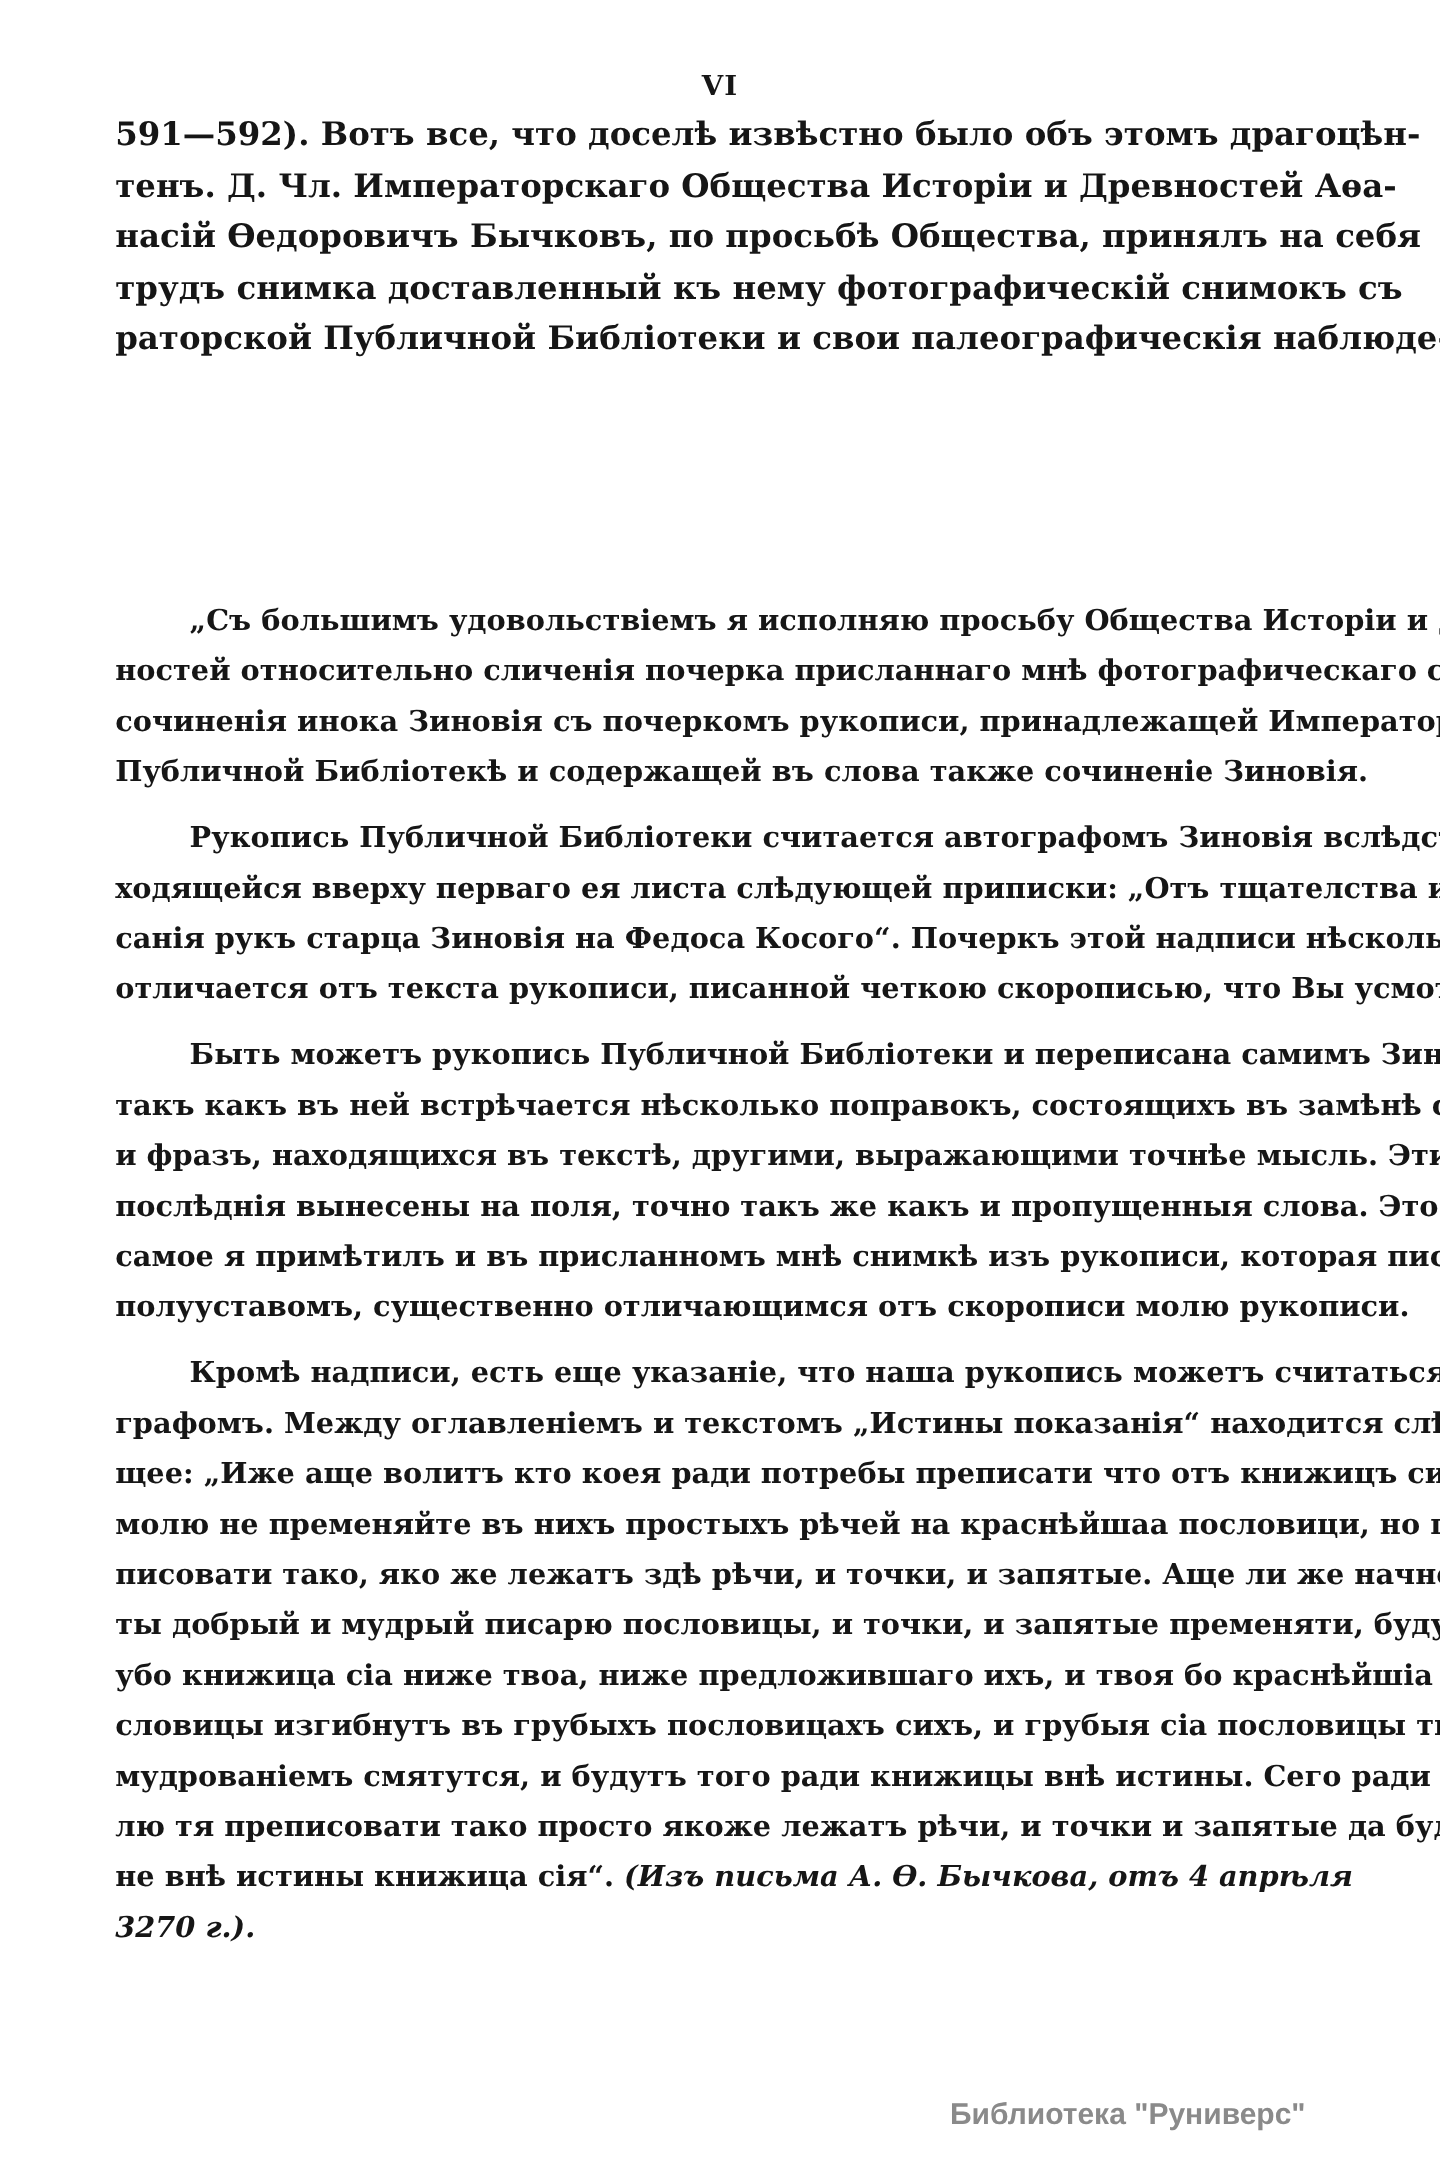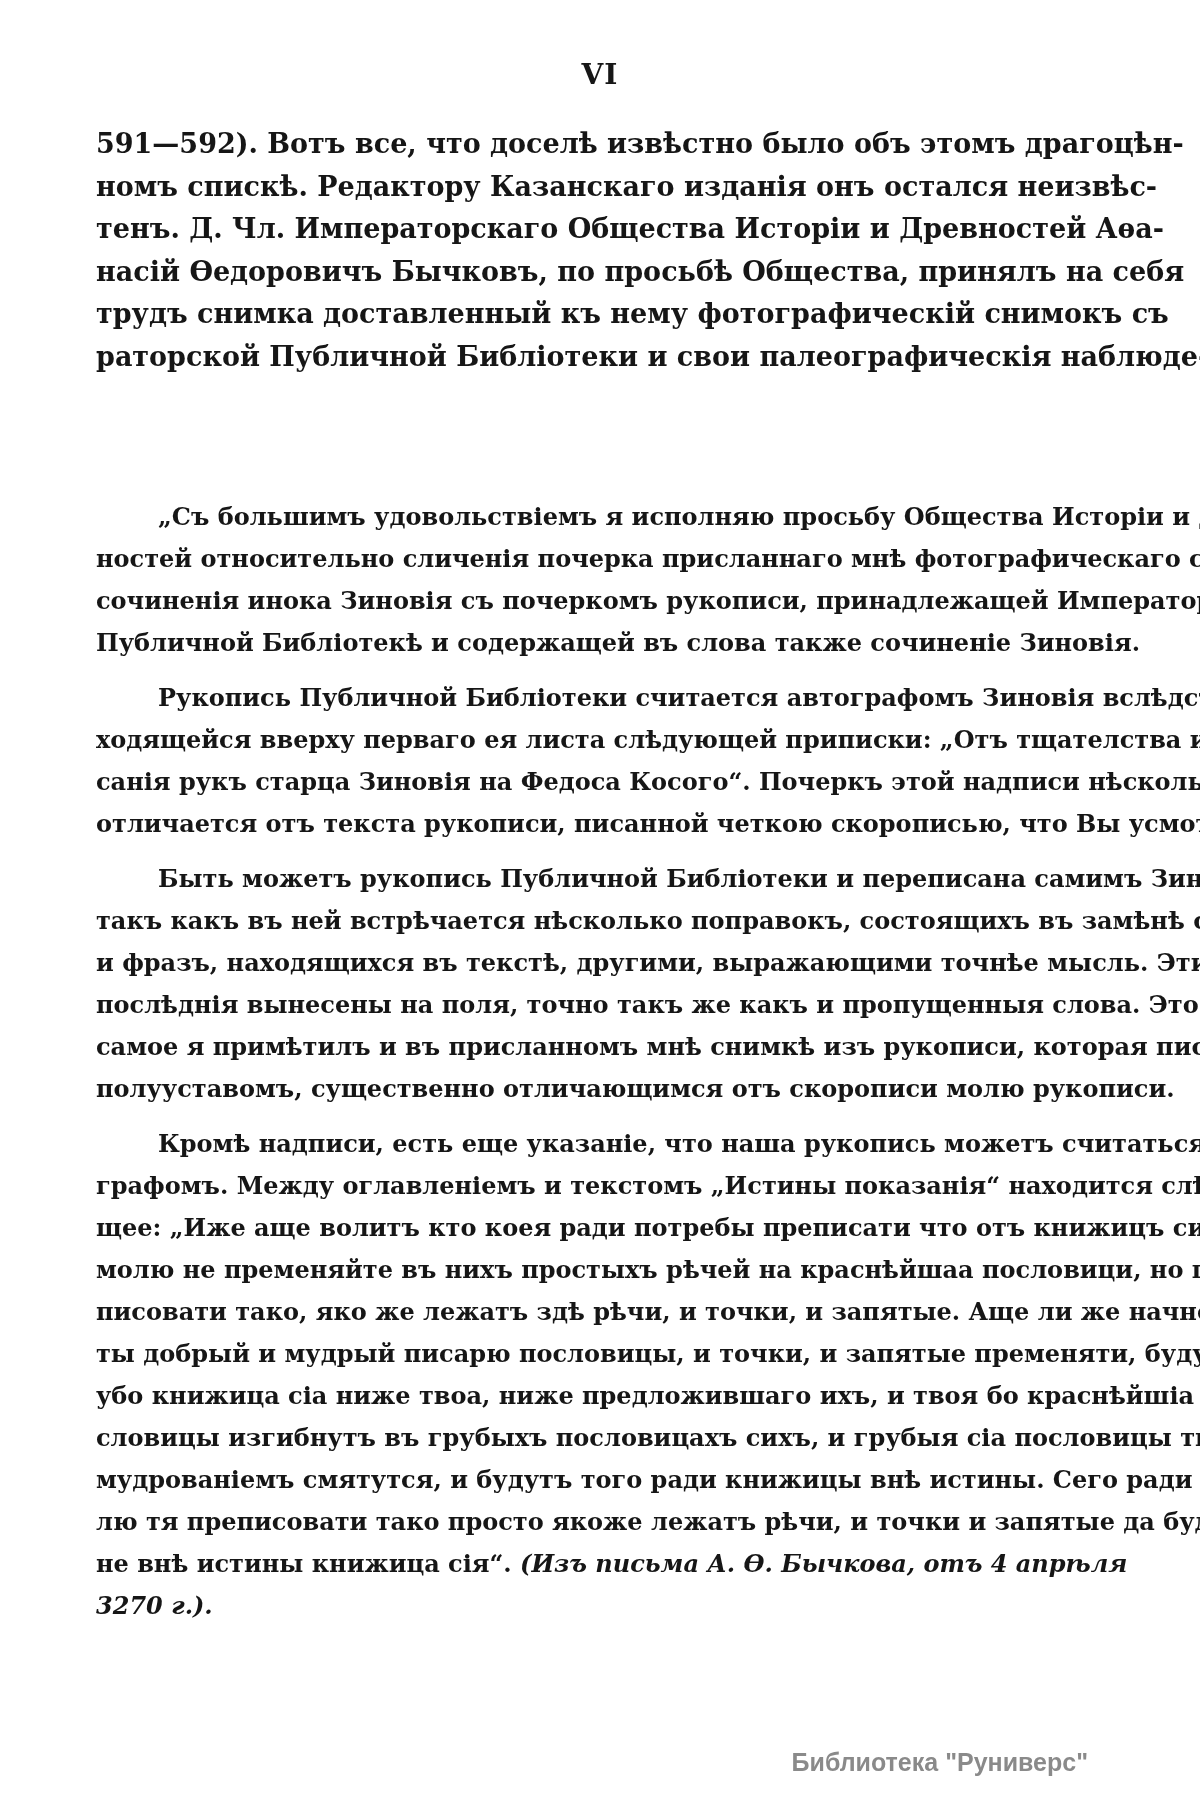--- a/index.html
+++ b/index.html
@@ -14,27 +14,27 @@
     font-family: "DejaVu Serif", serif;
     color: #161616;
     overflow: hidden;
   }
   .page-number {
     position: absolute;
     top: 58px;
     left: 0;
     width: 100%;
     text-align: center;
-    font-size: 28px;
+    font-size: 23px;
     font-weight: 700;
     letter-spacing: 1px;
   }
   .intro-block {
     position: absolute;
-    top: 123px;
+    top: 92px;
     left: 96px;
     width: 1016px;
     font-size: 27px;
     font-weight: 700;
   }
   .intro-block .line {
     line-height: 42.6px;
     height: 42.6px;
     white-space: nowrap;
   }
@@ -78,21 +78,20 @@
     color: #8a8a8a;
   }
 </style>
 </head>
 <body>
 
 <div class="page-number">VI</div>
 
 <div class="intro-block" id="intro-block">
     <div class="line">591—592). Вотъ все, что доселѣ извѣстно было объ этомъ драгоцѣн-</div>
-    <div class="line">номъ спискѣ. Редактору Казанскаго изданія онъ остался неизвѣс-</div>
     <div class="line">тенъ. Д. Чл. Императорскаго Общества Исторіи и Древностей Аѳа-</div>
     <div class="line">насій Ѳедоровичъ Бычковъ, по просьбѣ Общества, принялъ на себя</div>
     <div class="line">трудъ снимка доставленный къ нему фотографическій снимокъ съ</div>
     <div class="line">раторской Публичной Библіотеки и свои палеографическія наблюде-</div>
   </div>
 
 <div class="letter-block" id="letter-block">
     <div class="para">
       <div class="line indent">„Съ большимъ удовольствіемъ я исполняю просьбу Общества Исторіи и Древ-</div>
       <div class="line">ностей относительно сличенія почерка присланнаго мнѣ фотографическаго снимка</div>

